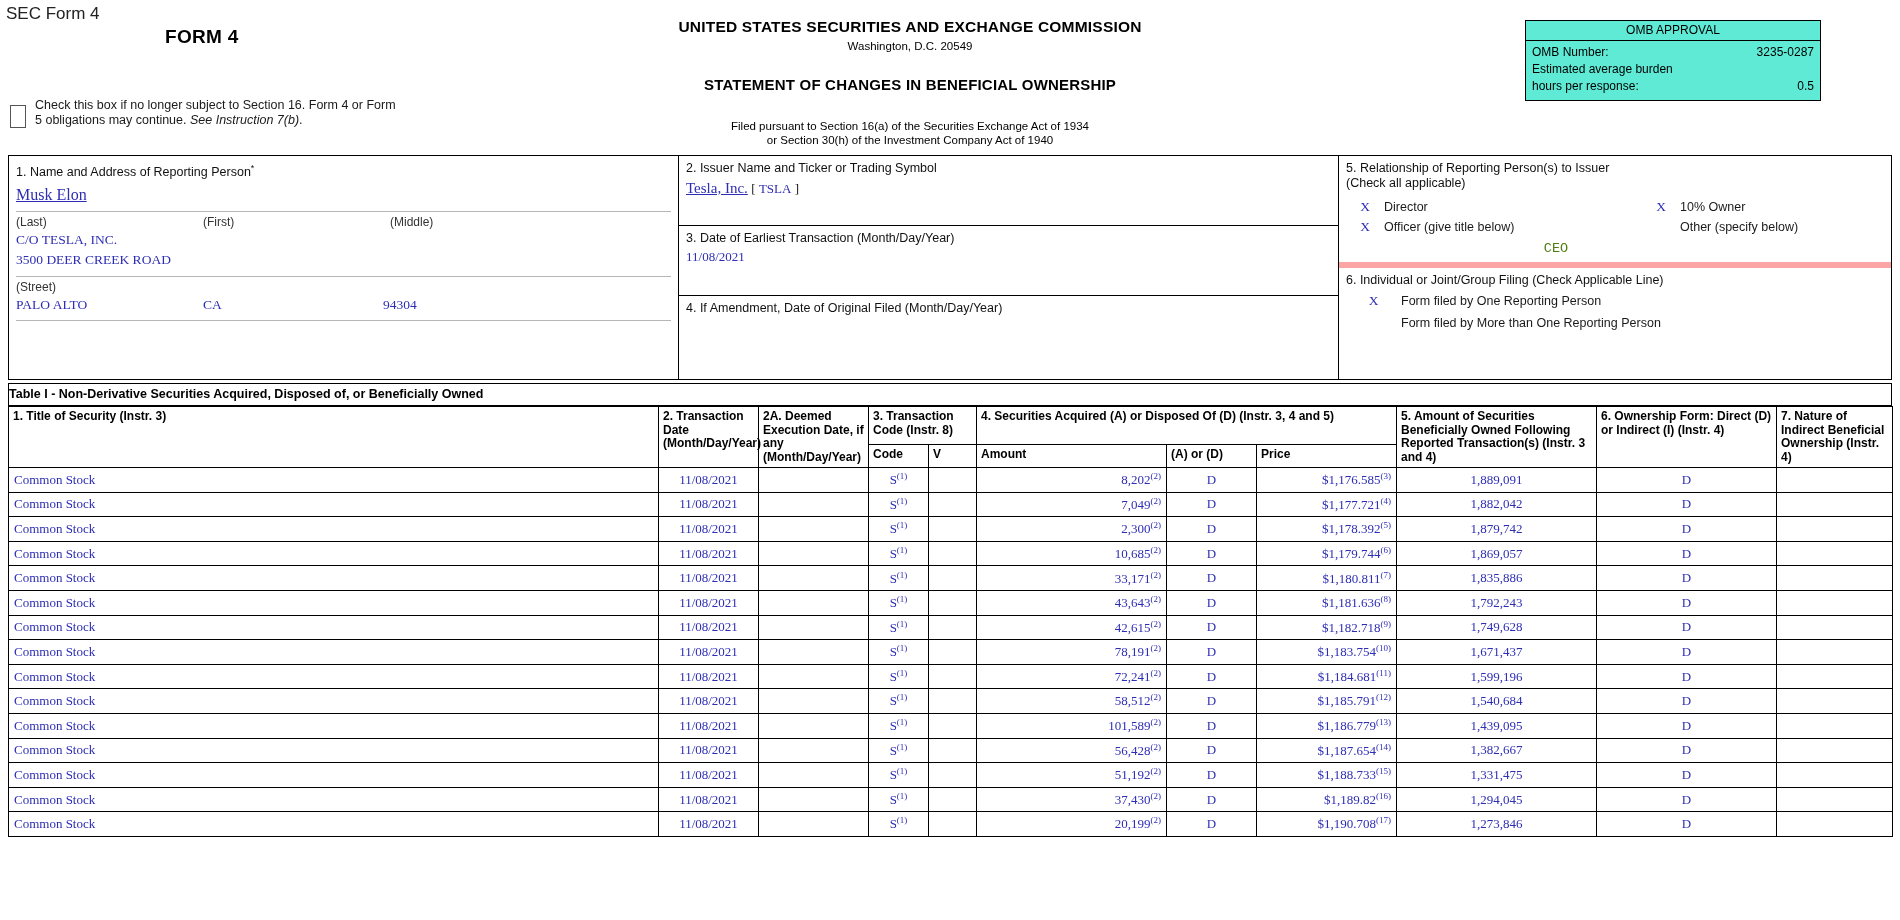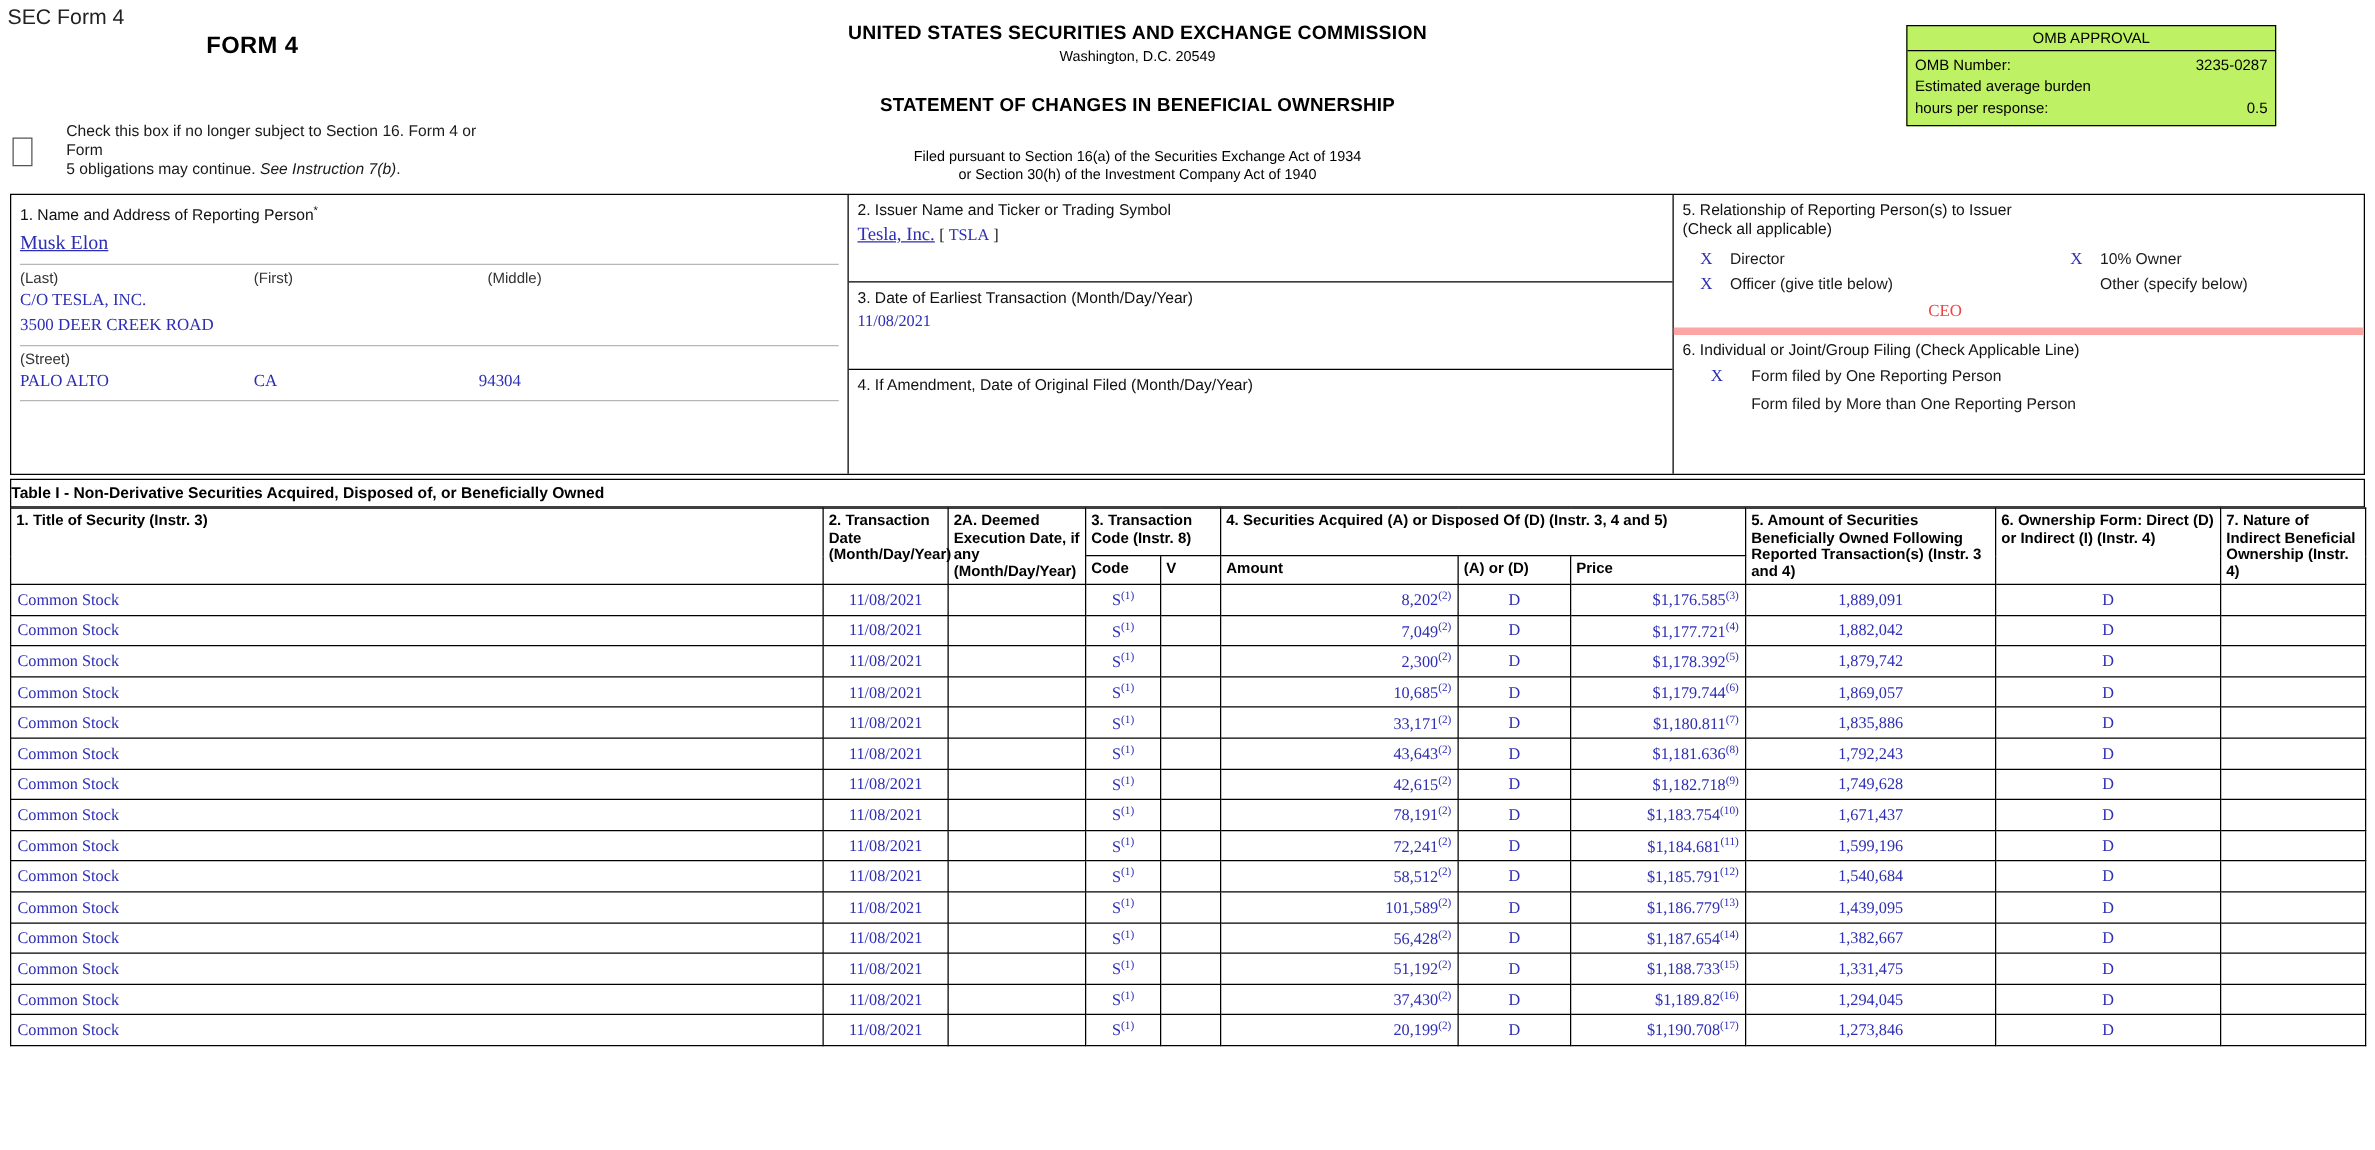--- a/index.html
+++ b/index.html
@@ -18,37 +18,37 @@
     position:absolute;left:6px;top:4px;
     font-size:17px;color:#222;font-family:"Liberation Sans",sans-serif;
   }
 
   
   .hdr{position:relative;height:150px;}
   .form4-title{
     position:absolute;left:165px;top:26px;
     font-size:19px;font-weight:bold;letter-spacing:.3px;
   }
-  .chk-row{position:absolute;left:10px;top:98px;width:400px;display:flex;align-items:center;gap:18px;}
+  .chk-row{position:absolute;left:10px;top:98px;width:400px;display:flex;align-items:flex-end;}
   .chk-box{
     width:14px;height:21px;border:1px solid #555;background:#fff;flex:0 0 auto;margin-top:1px;
   }
   .chk-text{margin-left:9px;font-size:12.5px;line-height:15px;color:#1a1a1a;}
   .chk-text i{font-style:italic;}
 
   .center-block{position:absolute;left:560px;top:18px;width:700px;text-align:center;}
   .c-title{font-size:15.5px;font-weight:bold;letter-spacing:.2px;}
   .c-sub{font-size:11.5px;margin-top:4px;}
   .c-title2{font-size:15px;font-weight:bold;margin-top:24px;letter-spacing:.2px;}
   .c-filed{font-size:11.5px;margin-top:26px;line-height:14px;}
 
   
   .omb{
     position:absolute;left:1525px;top:20px;width:296px;
-    border:1px solid #000;background:#bef264;box-sizing:border-box;
+    border:1px solid #000;background:#5eead4;box-sizing:border-box;
   }
   .omb-hd{
     border-bottom:1px solid #000;text-align:center;font-size:12px;padding:2px 0 3px;
   }
   .omb-body{padding:3px 6px 5px 6px;}
   .omb-line{display:flex;justify-content:space-between;font-size:12px;line-height:17px;}
   .omb-line .lbl{white-space:nowrap;}
   .omb-line .val{white-space:nowrap;}
 
   
@@ -89,21 +89,21 @@
 
   .b5{padding:5px 7px;border-bottom:6px solid #fca5a5;height:112px;box-sizing:border-box;}
   .b6{padding:5px 7px;flex:1;}
   .rel-grid{margin-top:6px;position:relative;}
   .rel-line{display:flex;align-items:baseline;line-height:19px;}
   .rel-x{width:38px;text-align:center;font-family:"Liberation Serif",serif;color:#2d2db5;font-size:13.5px;}
   .rel-lab{width:258px;font-size:12.5px;color:#1a1a1a;}
   .rel-x2{width:38px;text-align:center;font-family:"Liberation Serif",serif;color:#2d2db5;font-size:13.5px;}
   .rel-lab2{font-size:12.5px;color:#1a1a1a;}
   .officer-title{
-    text-align:center;font-family:Liberation Serif, serif;color:#ef4444;
+    text-align:center;font-family:Liberation Mono, monospace;color:#4d7c0f;
     font-size:13.5px;margin-top:4px;width:420px;
   }
   .jg-line{display:flex;align-items:baseline;line-height:19px;margin-top:3px;}
   .jg-x{width:55px;text-align:center;font-family:"Liberation Serif",serif;color:#2d2db5;font-size:13.5px;}
   .jg-lab{font-size:12.5px;color:#1a1a1a;}
 
   
   .tbl-wrap{position:absolute;left:8px;top:383px;width:1884px;}
   table.t1{border-collapse:collapse;width:1884px;table-layout:fixed;}
   table.t1 td,table.t1 th{border:1px solid #000;box-sizing:border-box;}

